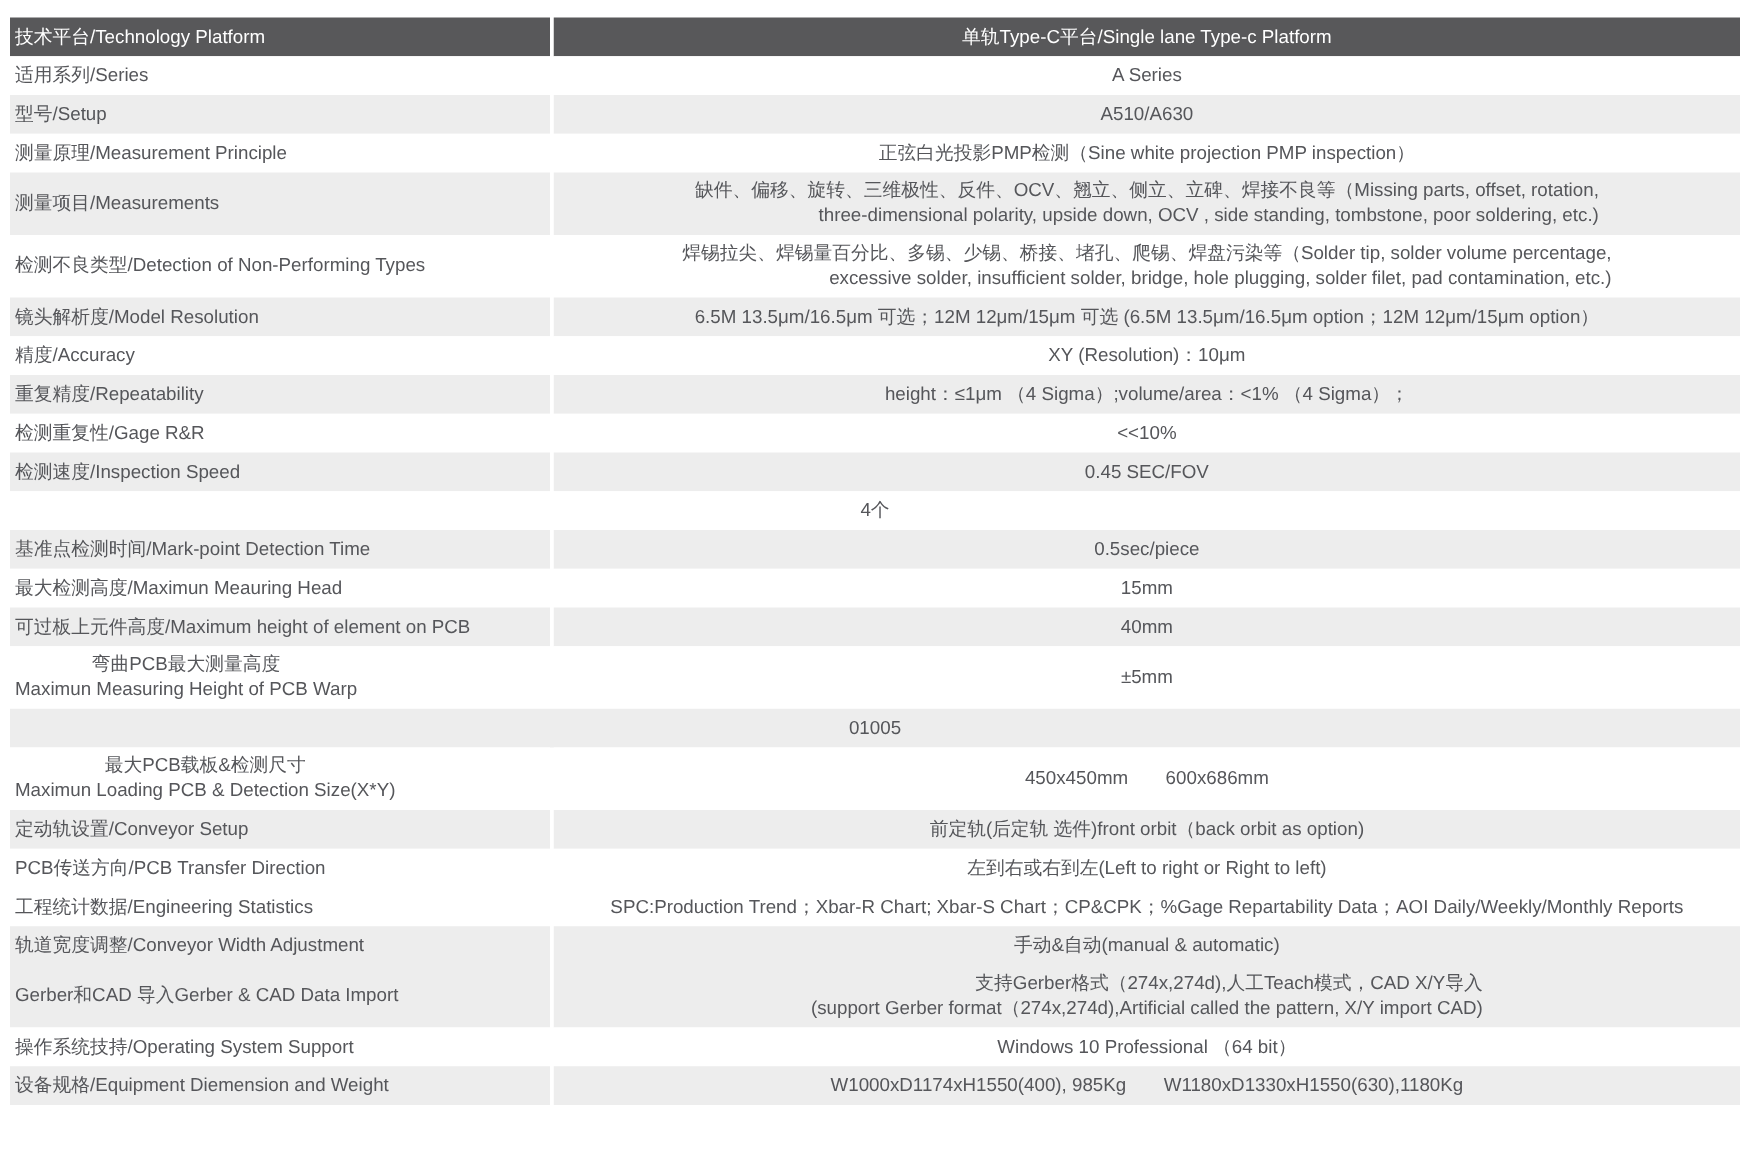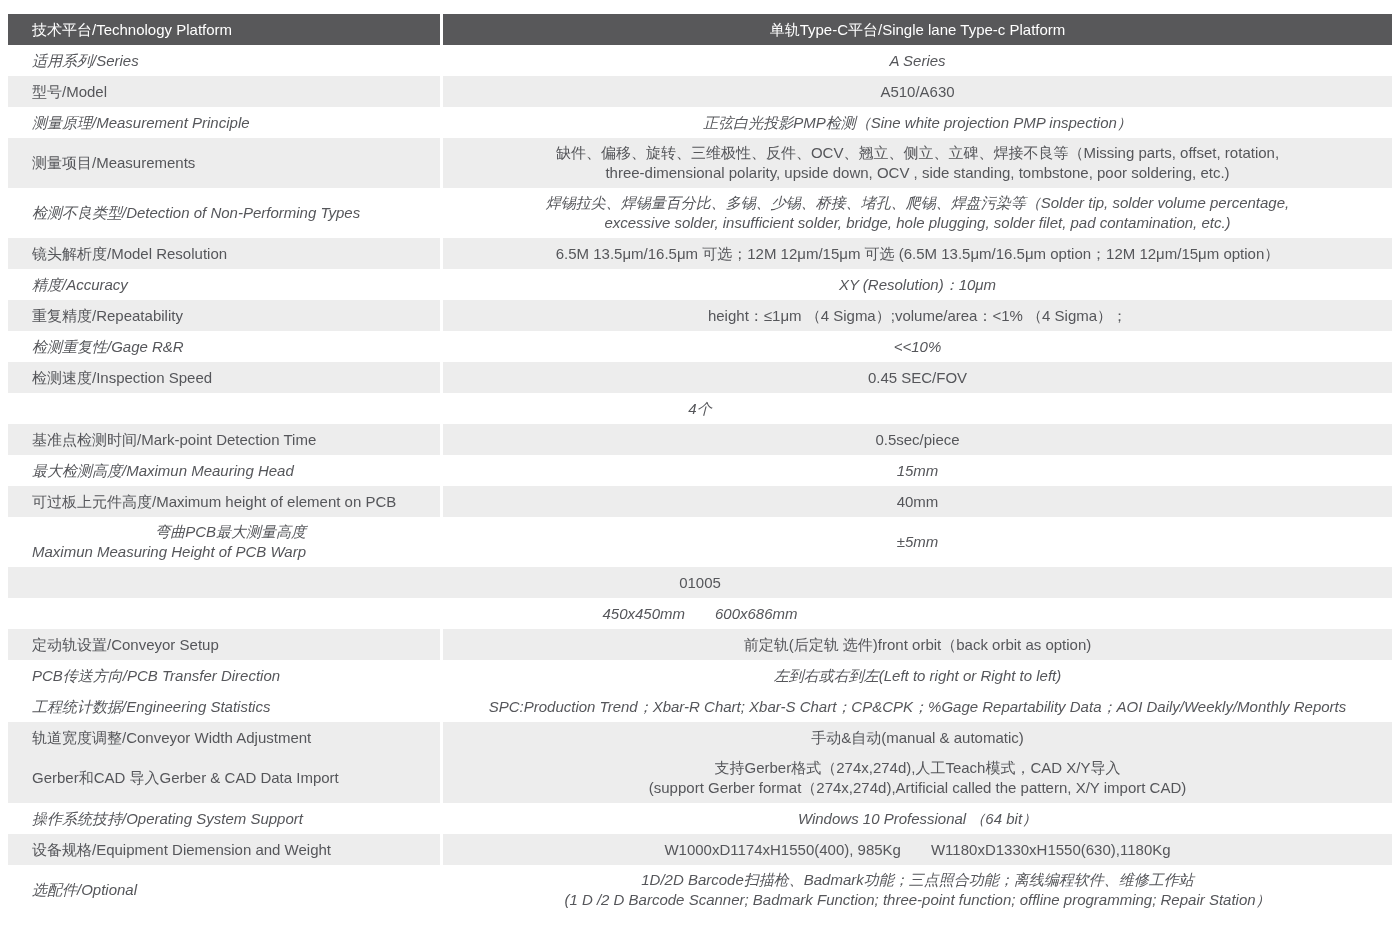--- a/index.html
+++ b/index.html
@@ -33,30 +33,30 @@
     align-items: center;
     font-size: 15px;
     line-height: 20px;
     white-space: pre-line;
     padding: 5px 10px;
   }
   .cell.label {
     width: 432px;
     flex: 0 0 432px;
     justify-content: flex-start;
-    text-align: right;
-    padding-left: 24px;
+    text-align: center;
+    padding-left: 4px;
   }
   .cell.value {
     flex: 1 1 auto;
     justify-content: center;
-    text-align: center;
+    text-align: right;
   }
   .row.stripe .cell { background: var(--row-stripe-bg, #EDEDED); }
-  .row.plain  .cell { background: var(--row-plain-bg, #FFFFFF); font-style: italic; }
+  .row.plain  .cell { background: var(--row-plain-bg, #FFFFFF); }
   .row.header-row { min-height: 31px; }
   .row.header-row .cell {
     background: var(--header-bg, #58585A);
     color: var(--header-text, #FFFFFF);
     padding-top: 4px; padding-bottom: 4px;
   }
 </style>
 </head>
 <body>
 
@@ -65,21 +65,21 @@
     <div class="cell label">技术平台/Technology Platform</div>
     <div class="cell value">单轨Type-C平台/Single lane Type-c Platform</div>
   </div>
   <div id="rows-container">
   <div class="row plain">
     <div class="cell label">适用系列/Series</div>
     <div class="cell value">A  Series</div>
   </div>
 
   <div class="row stripe">
-    <div class="cell label">型号/Model</div>
+    <div class="cell label">型号/Setup</div>
     <div class="cell value">A510/A630</div>
   </div>
 
   <div class="row plain">
     <div class="cell label">测量原理/Measurement Principle</div>
     <div class="cell value">正弦白光投影PMP检测（Sine white projection PMP inspection）</div>
   </div>
 
   <div class="row stripe">
     <div class="cell label">测量项目/Measurements</div>
@@ -141,20 +141,22 @@
     <div class="cell label">弯曲PCB最大测量高度
 Maximun Measuring Height of PCB Warp</div>
     <div class="cell value">±5mm</div>
   </div>
 
   <div class="row stripe">
     <div class="cell value">01005</div>
   </div>
 
   <div class="row plain">
+    <div class="cell label">最大PCB载板&amp;检测尺寸
+Maximun Loading PCB &amp; Detection Size(X*Y)</div>
     <div class="cell value">450x450mm　　600x686mm</div>
   </div>
 
   <div class="row stripe">
     <div class="cell label">定动轨设置/Conveyor Setup</div>
     <div class="cell value">前定轨(后定轨 选件)front orbit（back orbit as option)</div>
   </div>
 
   <div class="row plain">
     <div class="cell label">PCB传送方向/PCB Transfer Direction</div>
@@ -180,20 +182,15 @@
   <div class="row plain">
     <div class="cell label">操作系统技持/Operating System Support</div>
     <div class="cell value">Windows 10 Professional （64 bit）</div>
   </div>
 
   <div class="row stripe">
     <div class="cell label">设备规格/Equipment Diemension and Weight</div>
     <div class="cell value">W1000xD1174xH1550(400), 985Kg　　W1180xD1330xH1550(630),1180Kg</div>
   </div>
 
-  <div class="row plain">
-    <div class="cell label">选配件/Optional</div>
-    <div class="cell value">1D/2D Barcode扫描枪、Badmark功能；三点照合功能；离线编程软件、维修工作站
-(1 D /2 D Barcode Scanner; Badmark Function; three-point function; offline programming; Repair Station）</div>
-  </div>
 </div>
 
 </div>
 
 </body></html>

